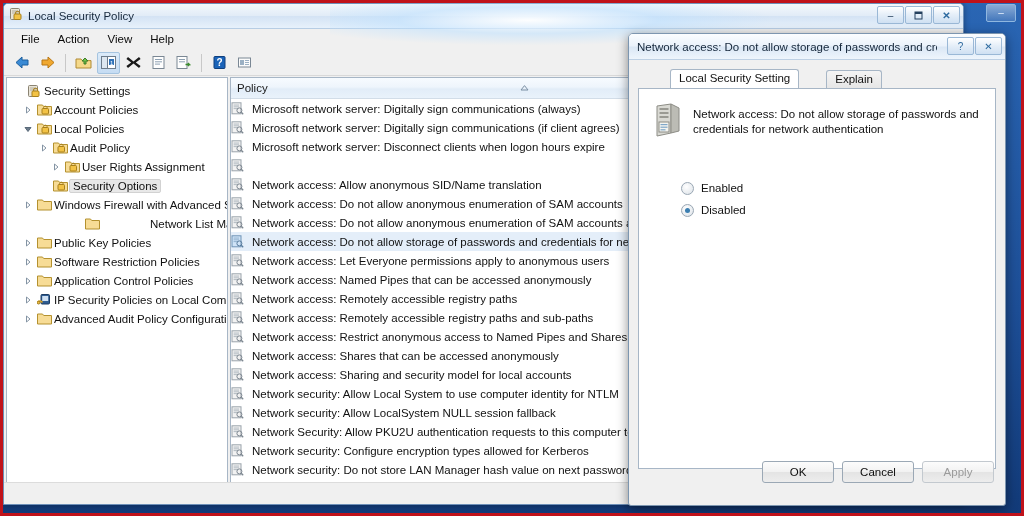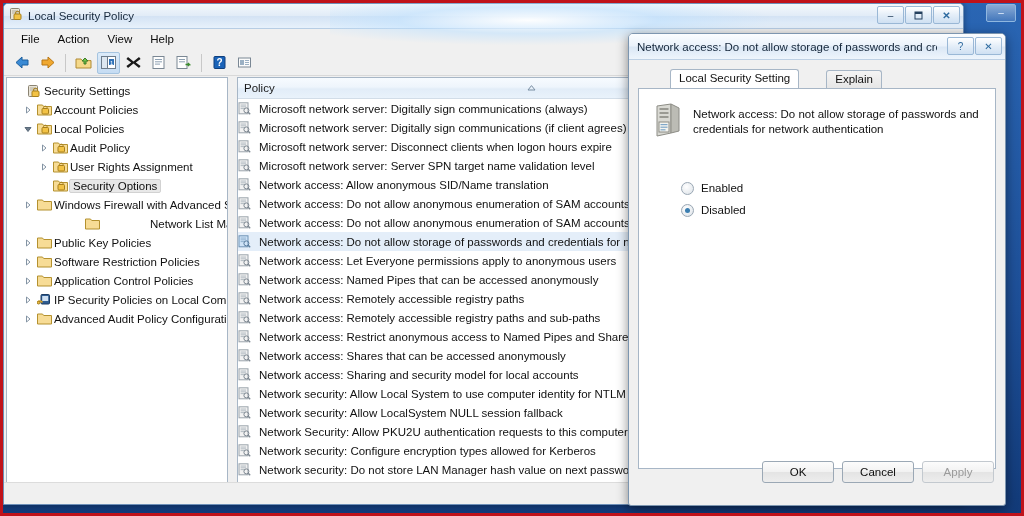--- a/index.html
+++ b/index.html
@@ -167,21 +167,21 @@
     height: 13px; width: 142px; margin-left: 1px;
     background: linear-gradient(180deg,#fdfdfd,#dfe6ed 55%,#cdd6df);
     border: 1px solid #a9b6c3; border-radius: 2px;
     display: flex; align-items: center; justify-content: center;
     font-size: 8px; color: #7d8893; letter-spacing: 1px;
     cursor: default;
   }
 
   
   #list-pane {
-    flex: 1; margin-left: 9px;
+    flex: 1; margin-left: 2px;
     background: #ffffff;
     border: 1px solid #a7b6c6;
     position: relative;
     overflow: hidden;
   }
   #list-header {
     height: 21px;
     background: linear-gradient(180deg,#f7fbff 0%,#eef5fc 45%,#e2edf8 55%,#e9f2fb 100%);
     border-bottom: 1px solid #d2dde8;
     display: flex; align-items: center;
@@ -478,21 +478,21 @@
           <span class="tree-icon">
             <svg width="15" height="13" viewBox="0 0 15 13">
               <path d="M0.5 2 h5 l1.2 1.5 H14.5 v8.5 H0.5 Z" fill="#f7dc96" stroke="#b4912f"></path>
               <rect x="5" y="5.5" width="6.5" height="5.5" rx="1" fill="#f2c245" stroke="#a8801c"></rect>
               <path d="M6.6 5.5 V4.2 a1.9 1.9 0 0 1 3.4 0 V5.5" fill="none" stroke="#a8801c" stroke-width="1"></path>
             </svg>
           </span>
           <span class="tree-label">Audit Policy</span>
         </div>
 
-        <div class="tree-row" style="padding-left:30px;">
+        <div class="tree-row" style="padding-left:42px;">
           <span class="expander">
             <svg width="8" height="8" viewBox="0 0 8 8">
                 <path d="M2.5 1 L6 4 L2.5 7 Z" fill="none" stroke="#8494a4" stroke-width="1"></path>
               </svg>
           </span>
           <span class="tree-icon">
             <svg width="15" height="13" viewBox="0 0 15 13">
               <path d="M0.5 2 h5 l1.2 1.5 H14.5 v8.5 H0.5 Z" fill="#f7dc96" stroke="#b4912f"></path>
               <rect x="5" y="5.5" width="6.5" height="5.5" rx="1" fill="#f2c245" stroke="#a8801c"></rect>
               <path d="M6.6 5.5 V4.2 a1.9 1.9 0 0 1 3.4 0 V5.5" fill="none" stroke="#a8801c" stroke-width="1"></path>
@@ -682,21 +682,20 @@
             <span class="list-icon">
               <svg width="13" height="13" viewBox="0 0 13 13">
                 <rect x="1" y="0.8" width="9" height="11" fill="#f2f2f2" stroke="#9aa3ab"></rect>
                 <rect x="2.6" y="2.6" width="5.5" height="0.9" fill="#aab3bb"></rect>
                 <rect x="2.6" y="4.4" width="5.5" height="0.9" fill="#aab3bb"></rect>
                 <rect x="2.6" y="6.2" width="4" height="0.9" fill="#aab3bb"></rect>
                 <circle cx="8.4" cy="8.4" r="2.5" fill="none" stroke="#7d8791" stroke-width="1"></circle>
                 <path d="M10.3 10.3 L12.2 12.2" stroke="#7d8791" stroke-width="1.3"></path>
               </svg>
             </span>
-            <span>Microsoft network server: Server SPN target name validation level</span>
           </div>
           <div class="list-row">
             <span class="list-icon">
               <svg width="13" height="13" viewBox="0 0 13 13">
                 <rect x="1" y="0.8" width="9" height="11" fill="#f2f2f2" stroke="#9aa3ab"></rect>
                 <rect x="2.6" y="2.6" width="5.5" height="0.9" fill="#aab3bb"></rect>
                 <rect x="2.6" y="4.4" width="5.5" height="0.9" fill="#aab3bb"></rect>
                 <rect x="2.6" y="6.2" width="4" height="0.9" fill="#aab3bb"></rect>
                 <circle cx="8.4" cy="8.4" r="2.5" fill="none" stroke="#7d8791" stroke-width="1"></circle>
                 <path d="M10.3 10.3 L12.2 12.2" stroke="#7d8791" stroke-width="1.3"></path>

